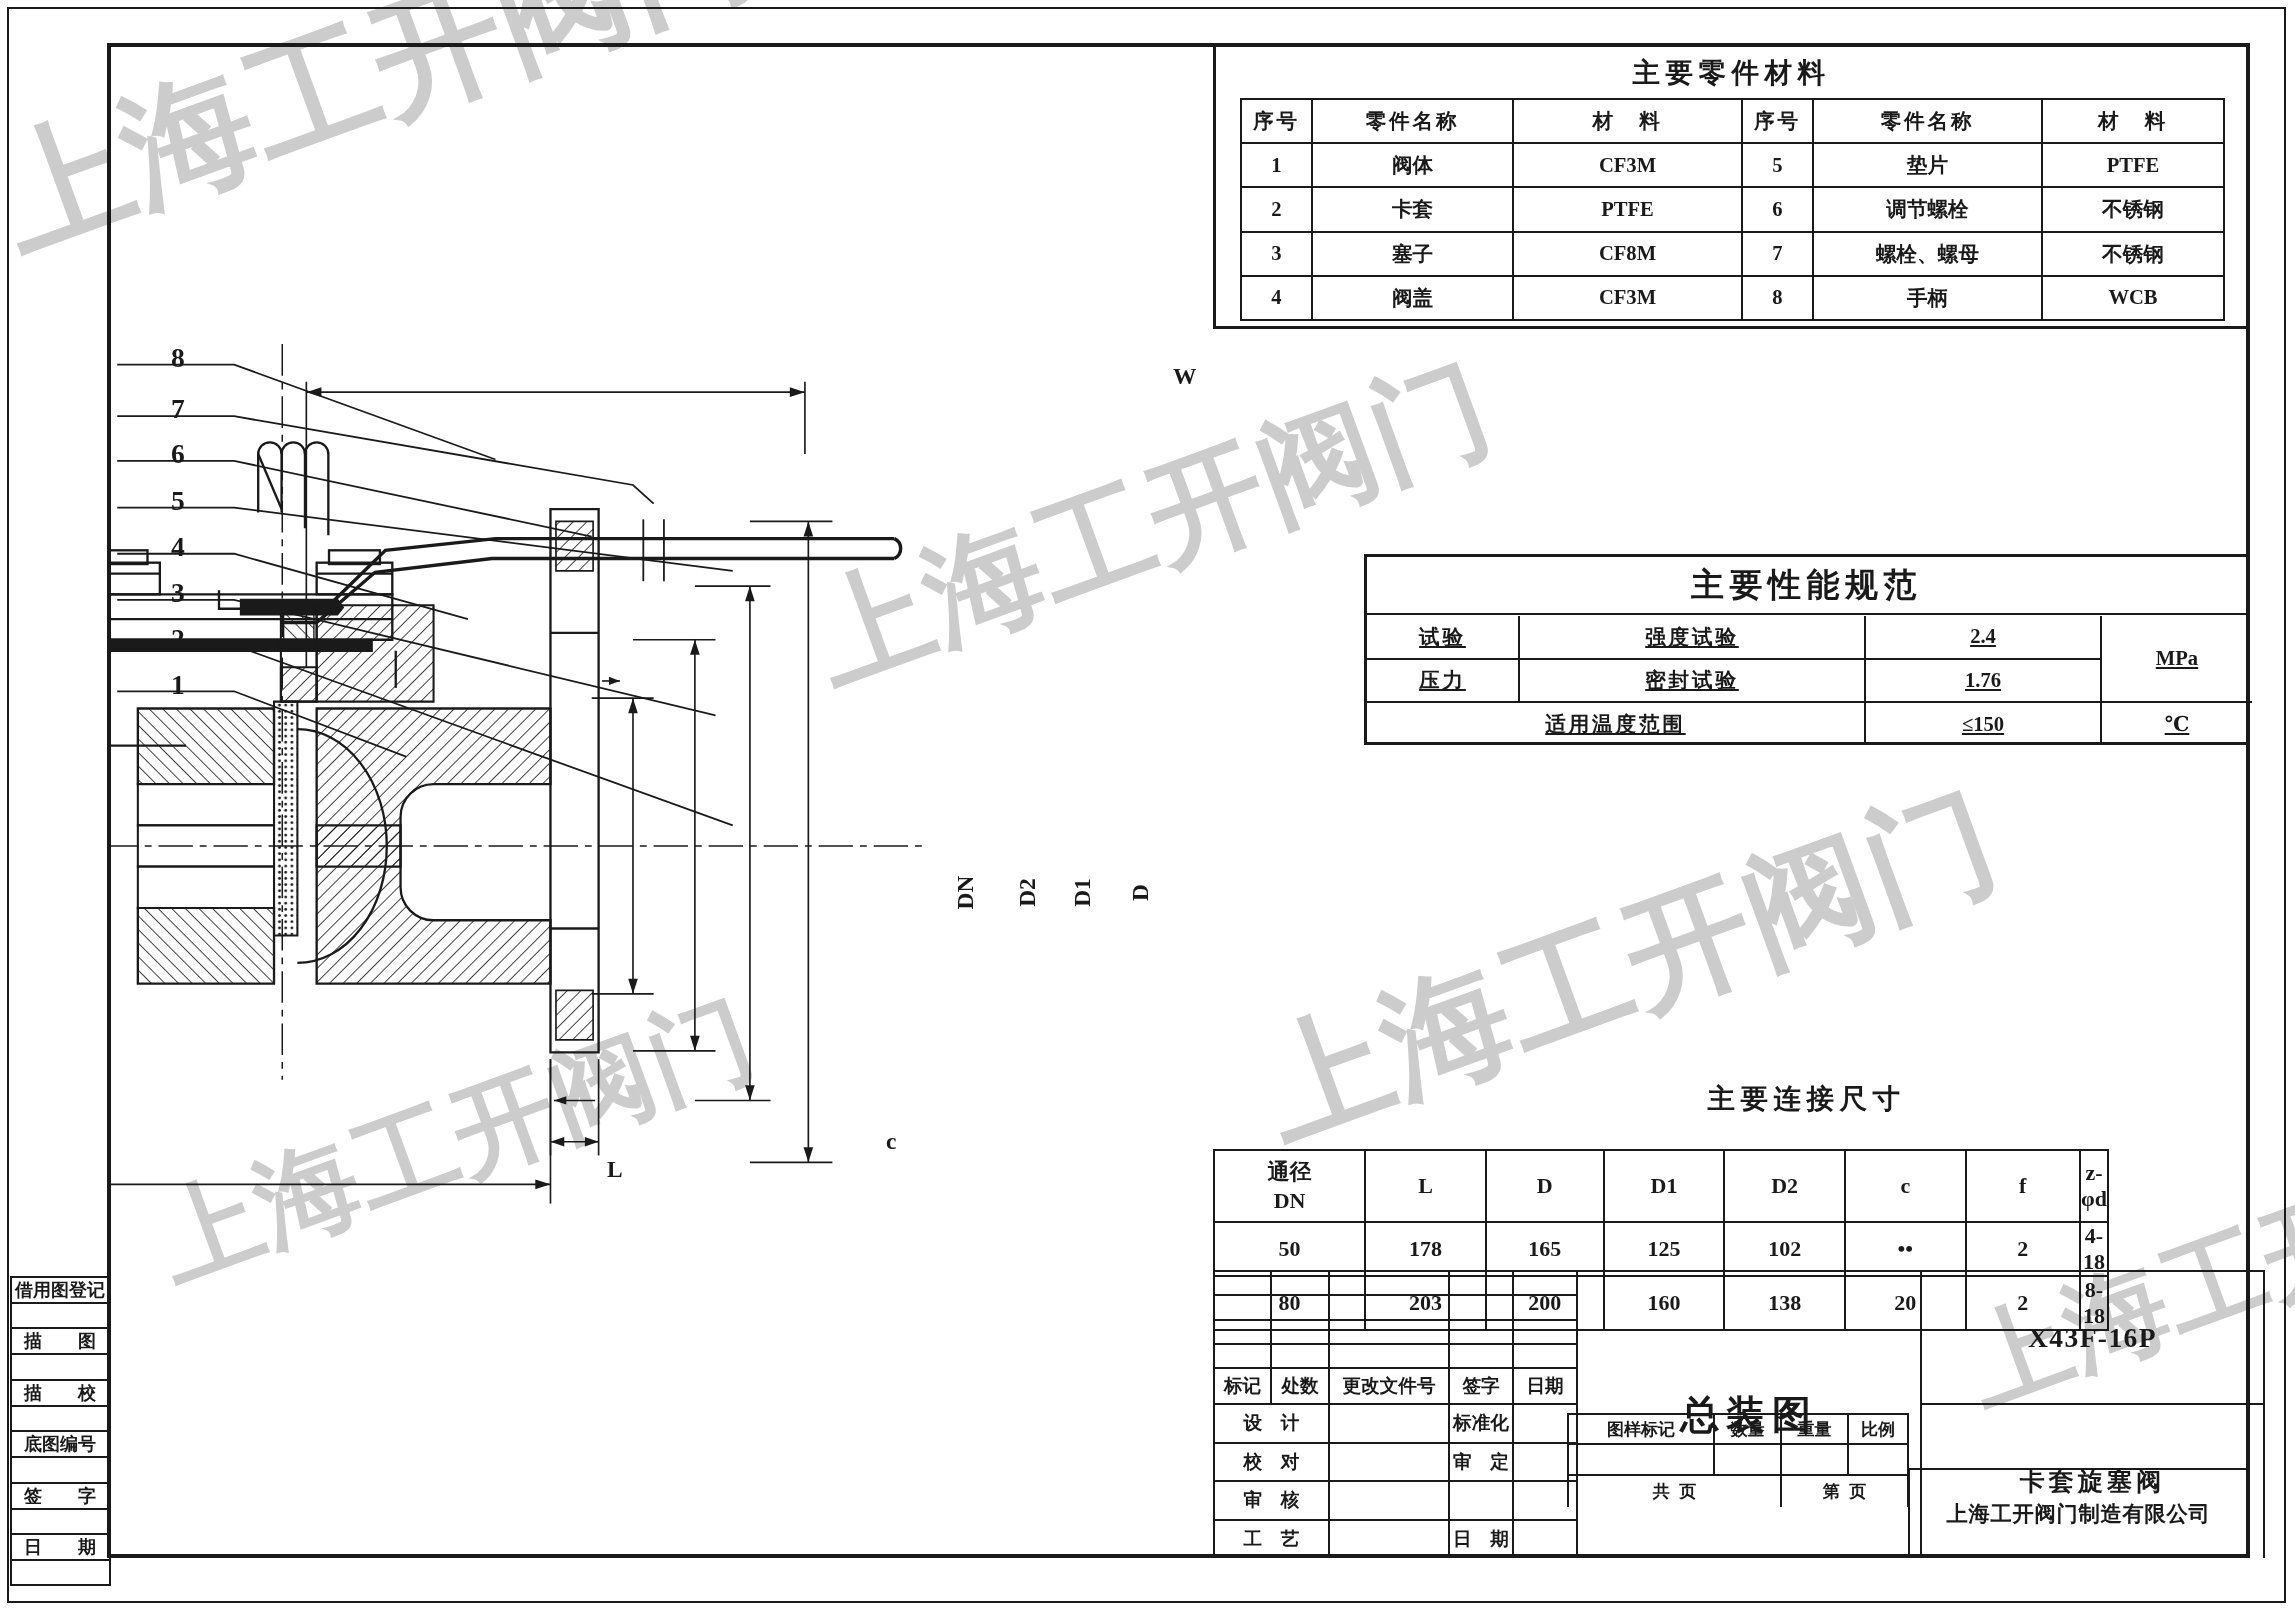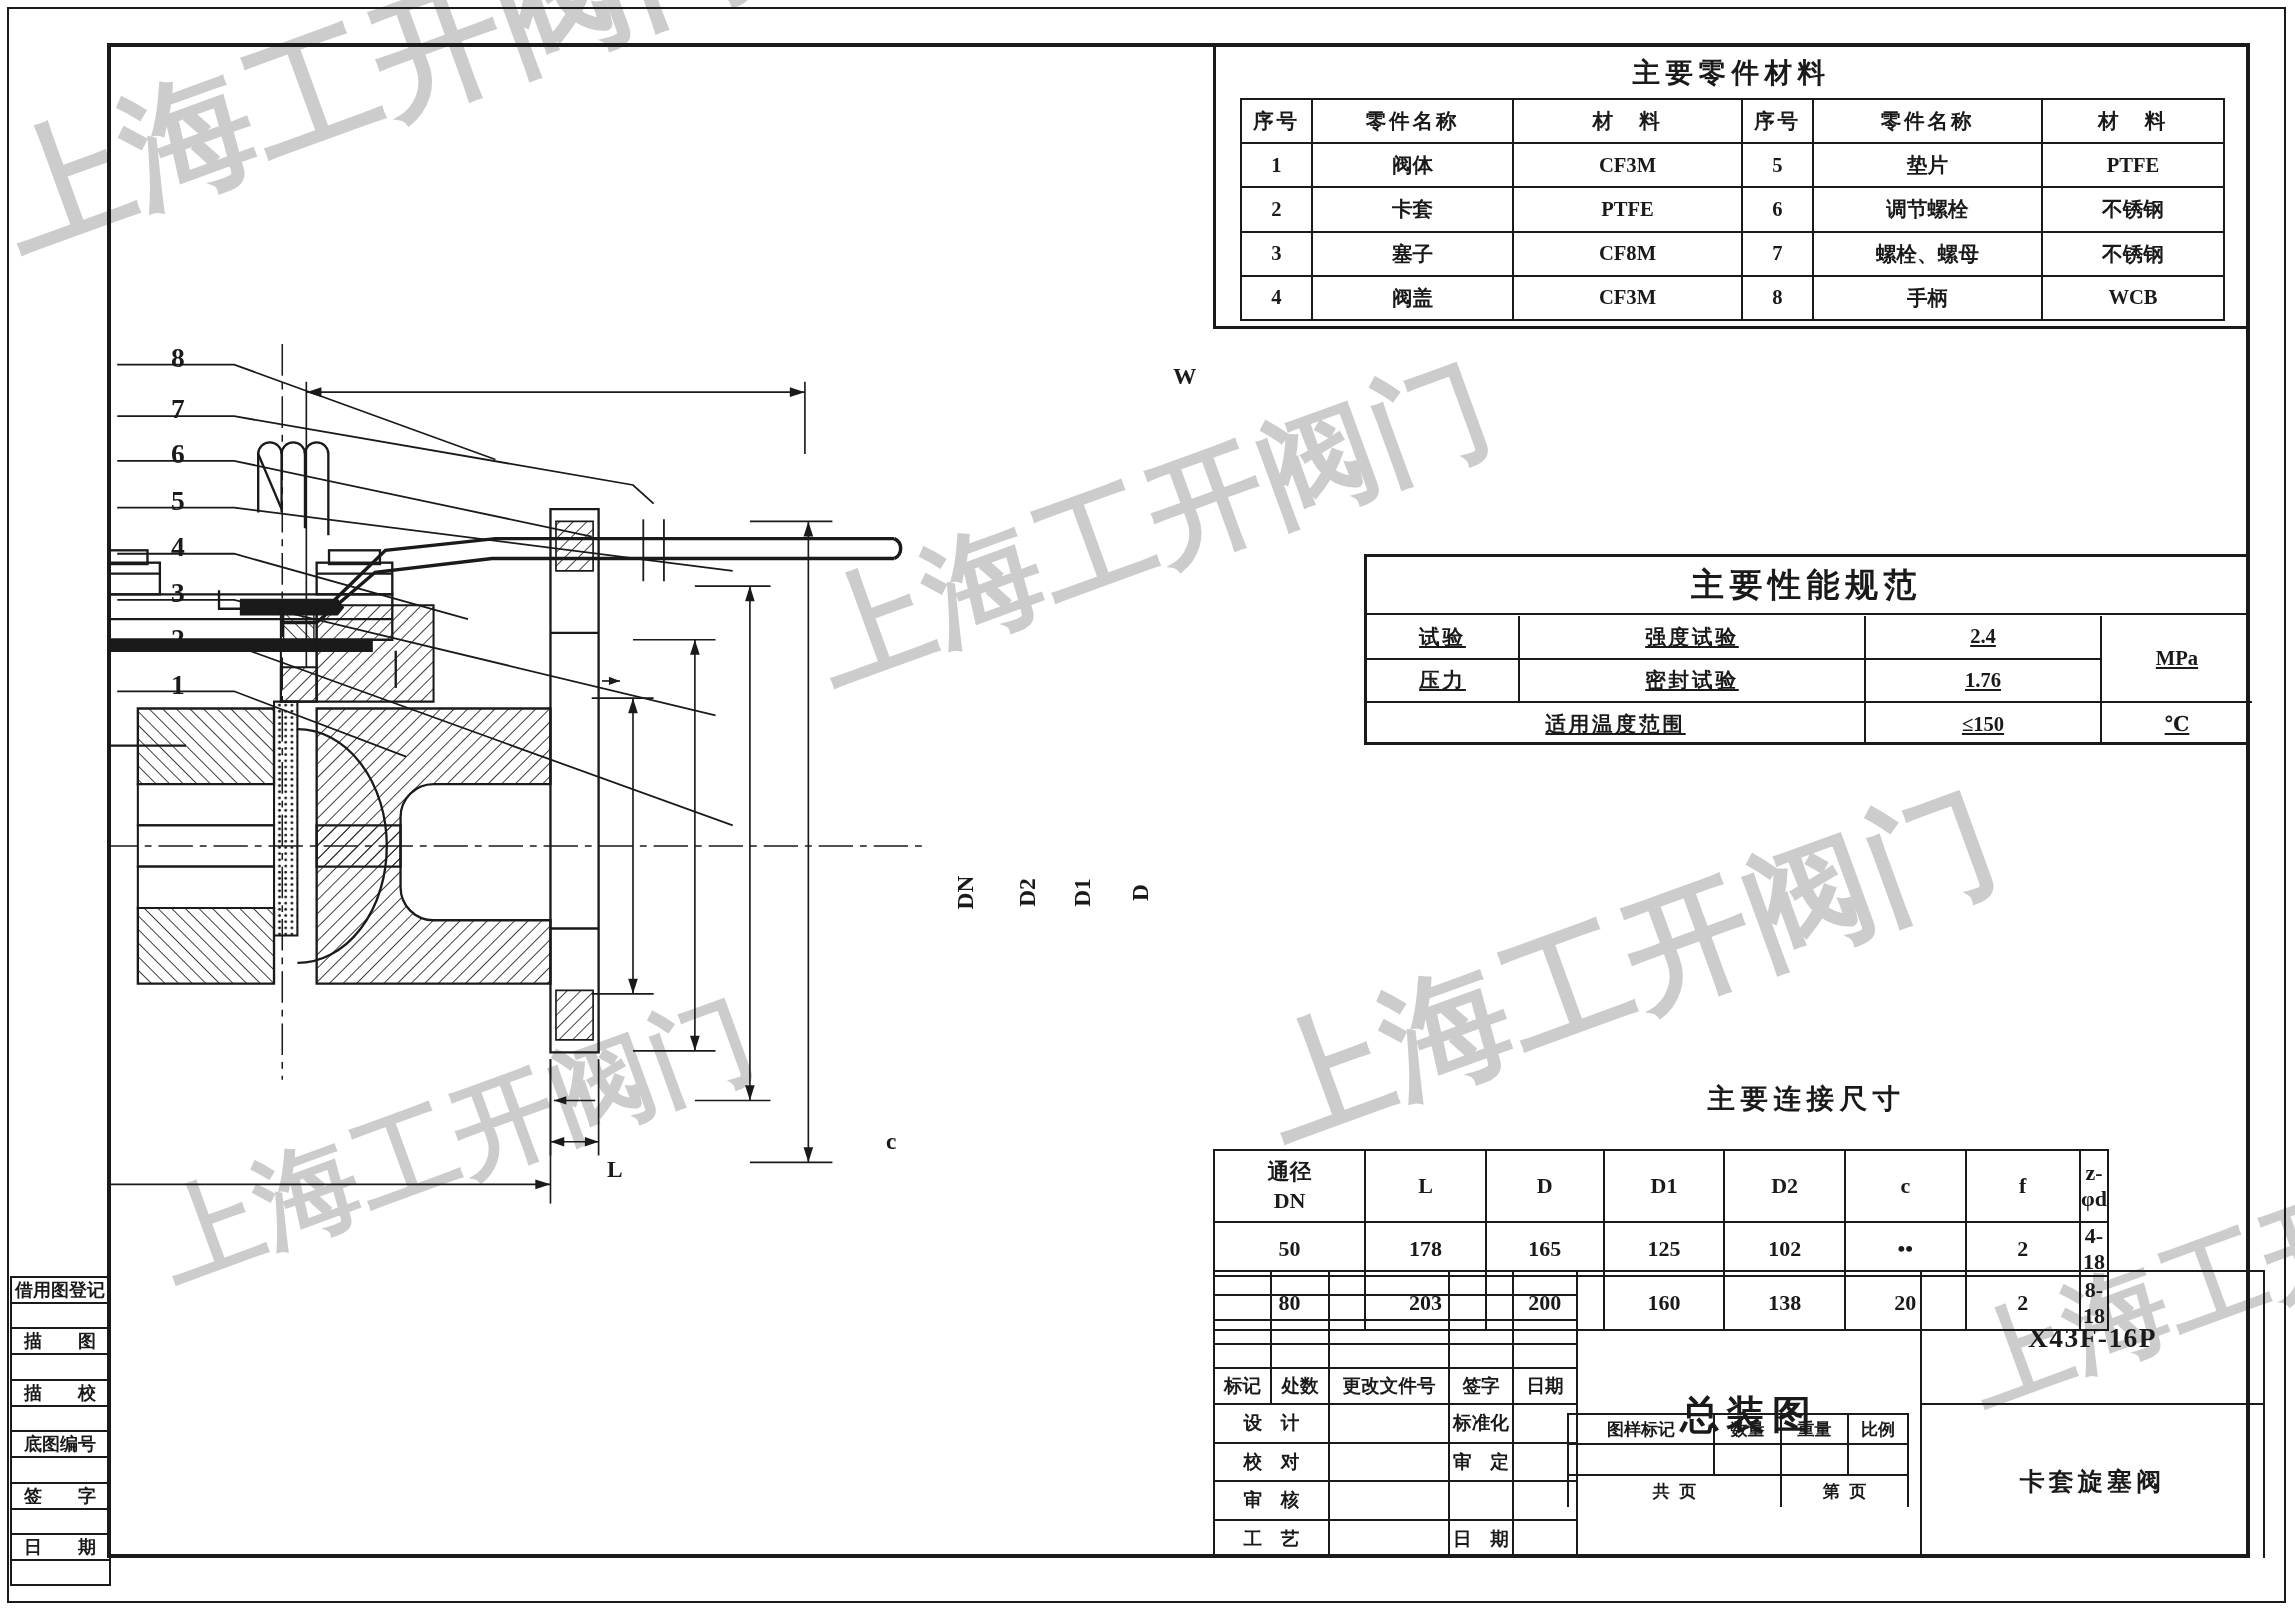--- a/index.html
+++ b/index.html
@@ -502,20 +502,25 @@
           <span class="sp">共</span><span>页</span>
         </td>
         <td class="cn" colspan="2" style="font-size:17px;border-bottom:none;">
           <span class="sp">第</span><span>页</span>
         </td>
       </tr>
     </tbody>
       </table>
   </div>
 
+  <div style="position:absolute;left:695px;top:198px;width:341px;height:89px;
+              border:2.1px solid #1a1a1a;box-sizing:border-box;display:flex;
+              align-items:center;justify-content:center;border-bottom:none;">
+    <div class="cn tb-company">上海工开阀门制造有限公司</div>
+  </div>
 </div>
 
 <div id="left-sidebar">
   <table class="dt">
     <tbody>
         <tr>
       <td class="cn">借用图登记</td>
     </tr>
     <tr>
           <td class="empty"></td>

